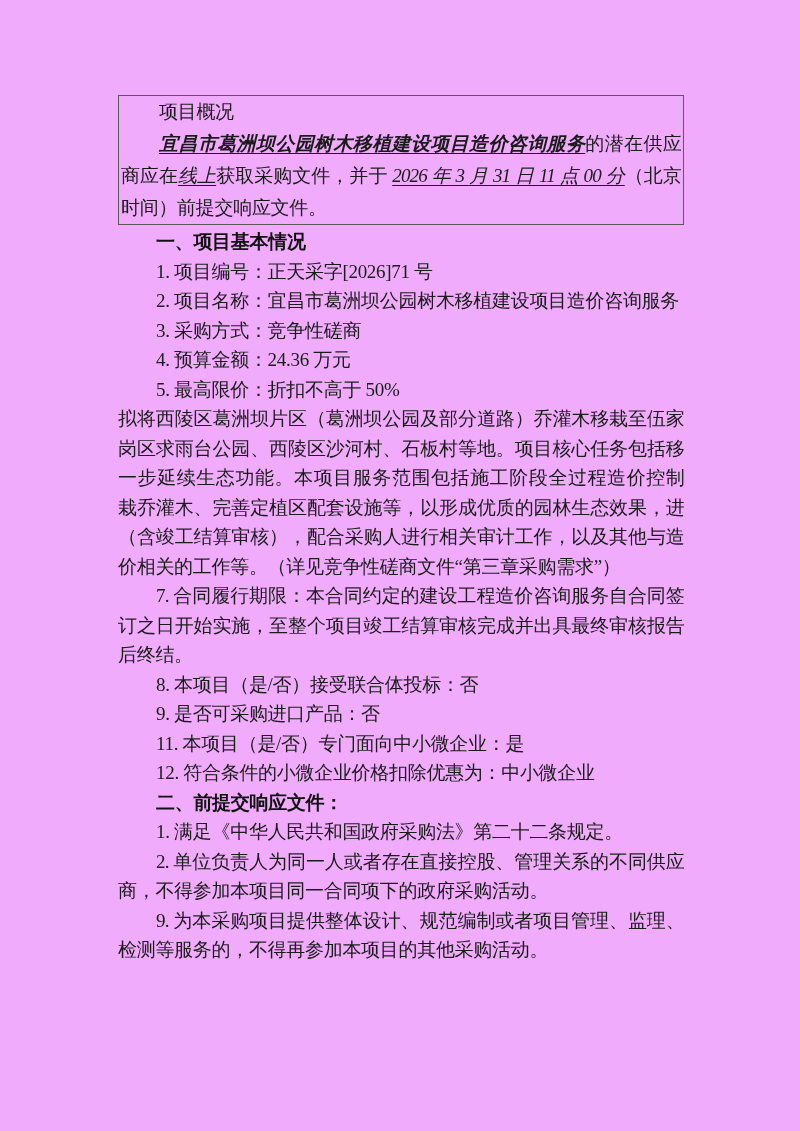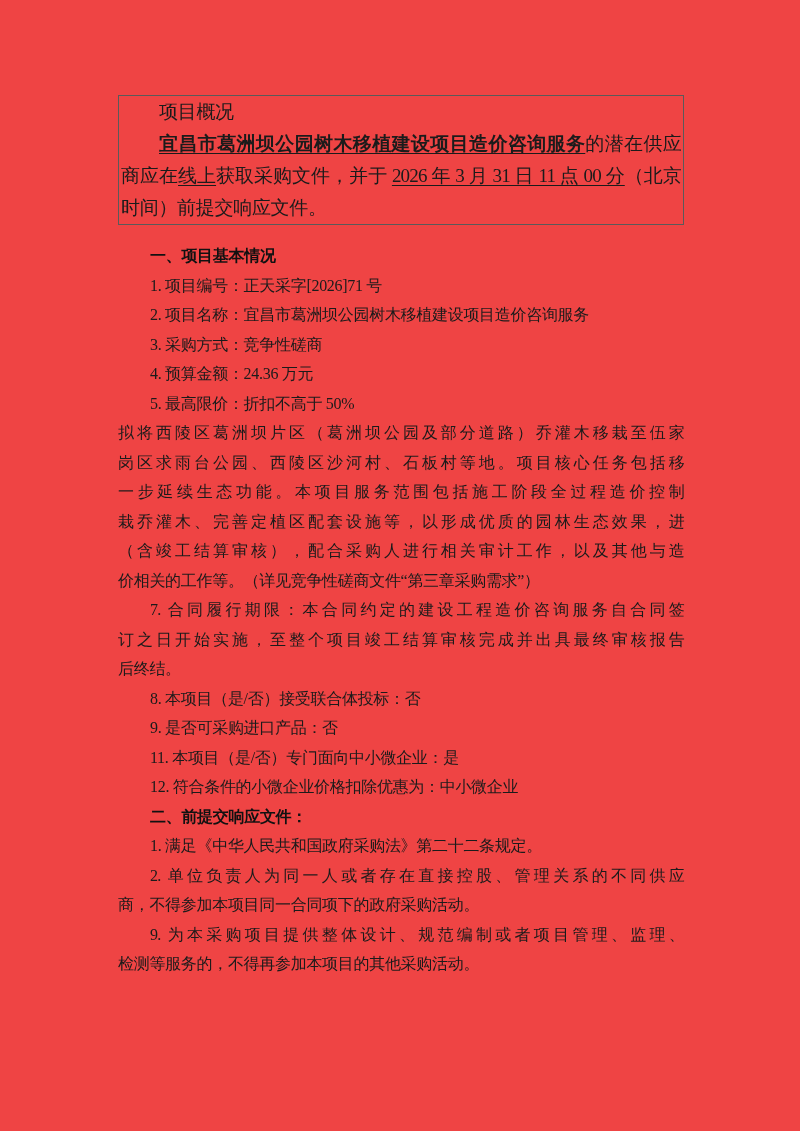--- a/index.html
+++ b/index.html
@@ -7,52 +7,53 @@
     width: 800px; height: 1131px;
     background: #fefefe;
     font-family: "Liberation Serif", "DejaVu Serif", serif;
     color: #1b1b1b;
     overflow: hidden;
   }
   .page {
     box-sizing: border-box;
     width: 800px; height: 1131px;
     padding: 95px 116px 0 118px;
-    background: #ef4444;
+    background: #f0abfc;
   }
   
   .box {
     box-sizing: border-box;
     width: 566px;
     border: 1.5px solid #5a5a5a;
     padding: 0 2px;
     font-size: 19px;
     line-height: 32px;
     letter-spacing: -0.3px;
   }
   
   .bodytext {
     width: 566px;
-    font-size: 16px;
+    font-size: 19px;
     line-height: 29.5px;
     letter-spacing: -0.3px;
-    margin-top: 16px;
+    margin-top: 2px;
   }
   .ind { text-indent: 2em; }
   
   .jl {
     text-align: justify;
     text-align-last: justify;
     letter-spacing: -0.8px;
   }
   .b { font-weight: bold; }
   .u {
     text-decoration: underline;
     text-underline-offset: 3px;
     text-decoration-thickness: 1px;
+    font-style: italic;
   }
   
   .hd {
     font-family: "Liberation Sans", "DejaVu Sans", sans-serif;
     font-weight: bold;
     color: #111;
   }
 </style>
 </head>
 <body>

